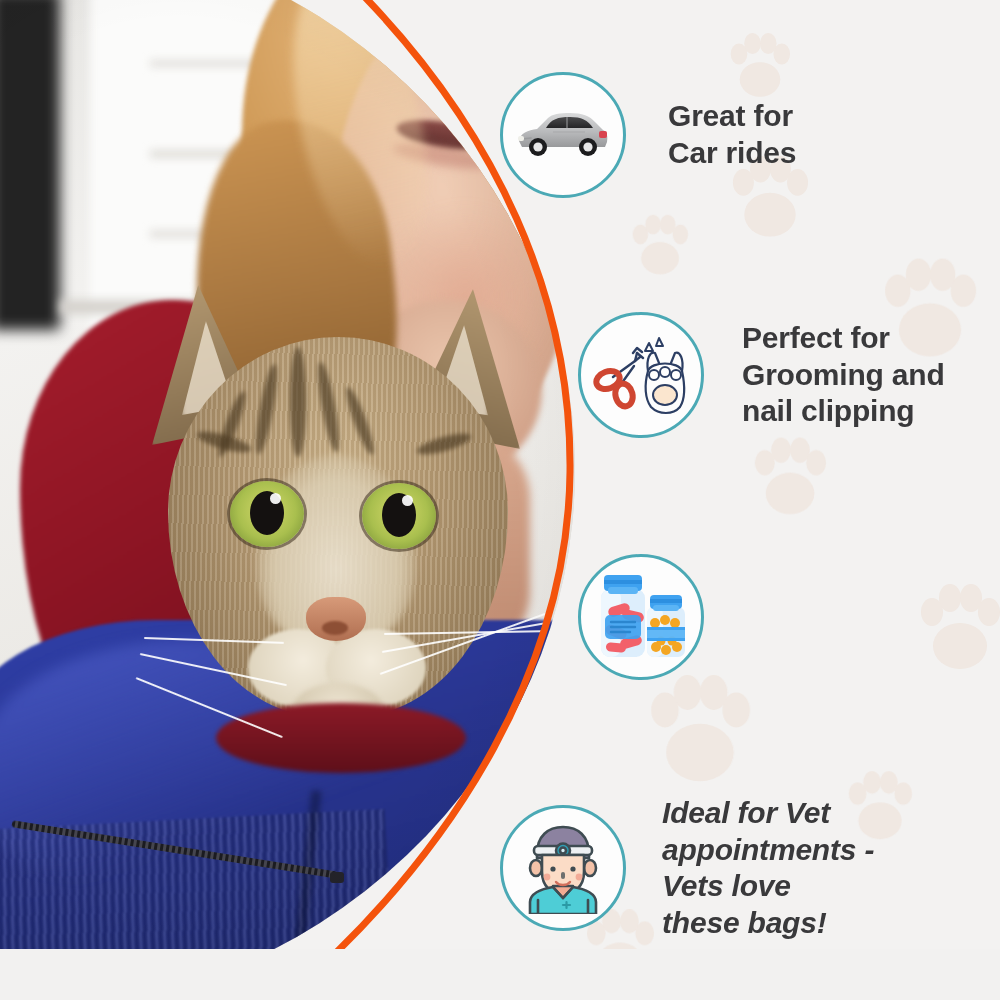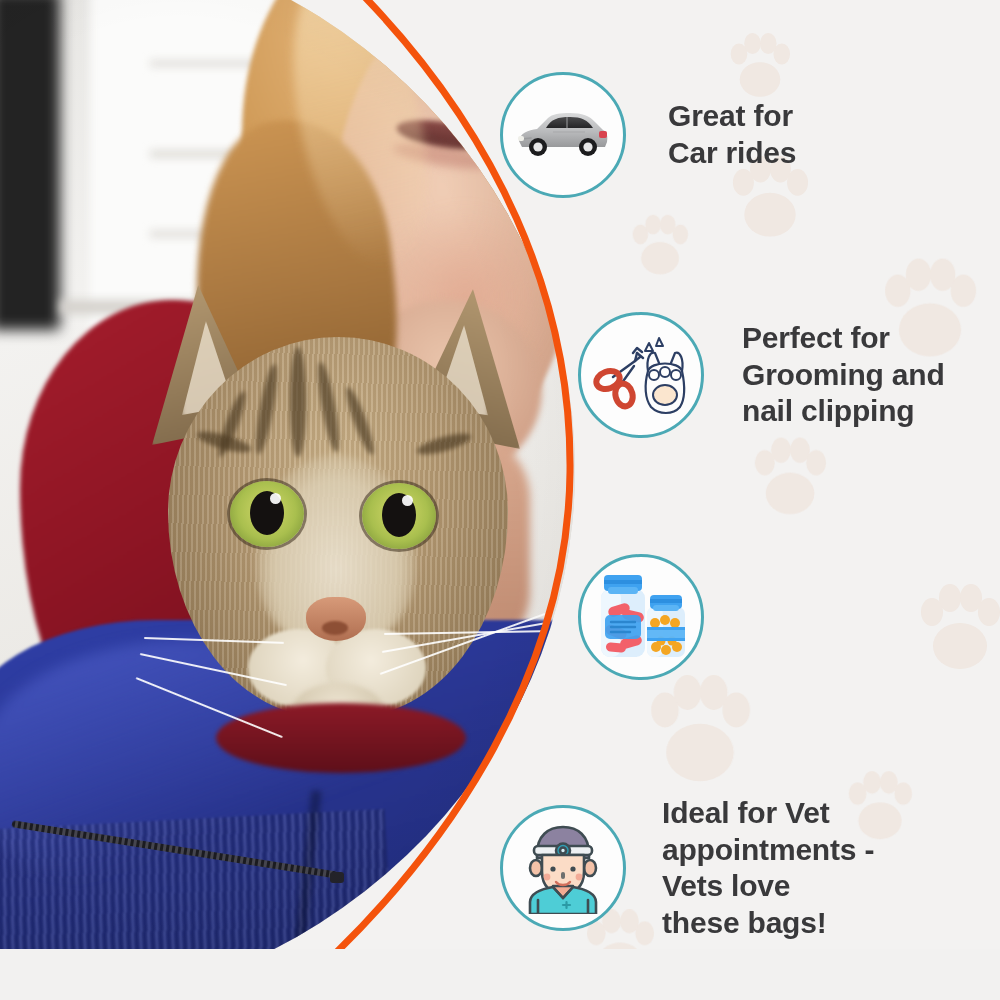--- a/index.html
+++ b/index.html
@@ -140,21 +140,21 @@
   }
   .feature-text{
     margin-left:38px;color:#39393b;
     font-size:30px;line-height:1.22;font-weight:700;letter-spacing:-.2px;white-space:pre-line;
   }
   #f1{left:500px;top:72px;}
   #f2{left:578px;top:312px;}
   #f3{left:578px;top:554px;}
   #f4{left:500px;top:795px;}
   #f1 .feature-text{margin-left:42px;}
-  #f4 .feature-text{margin-left:36px;}
+  #f4 .feature-text{margin-left:36px;font-style:italic;}
 </style>
 </head>
 <body>
 
 <div id="stage">
 
   <div class="bg-panel"></div>
 
   <svg class="paws" viewBox="0 0 1000 1000" aria-hidden="true">
     <g fill="#efe4dc" opacity="0.75">

